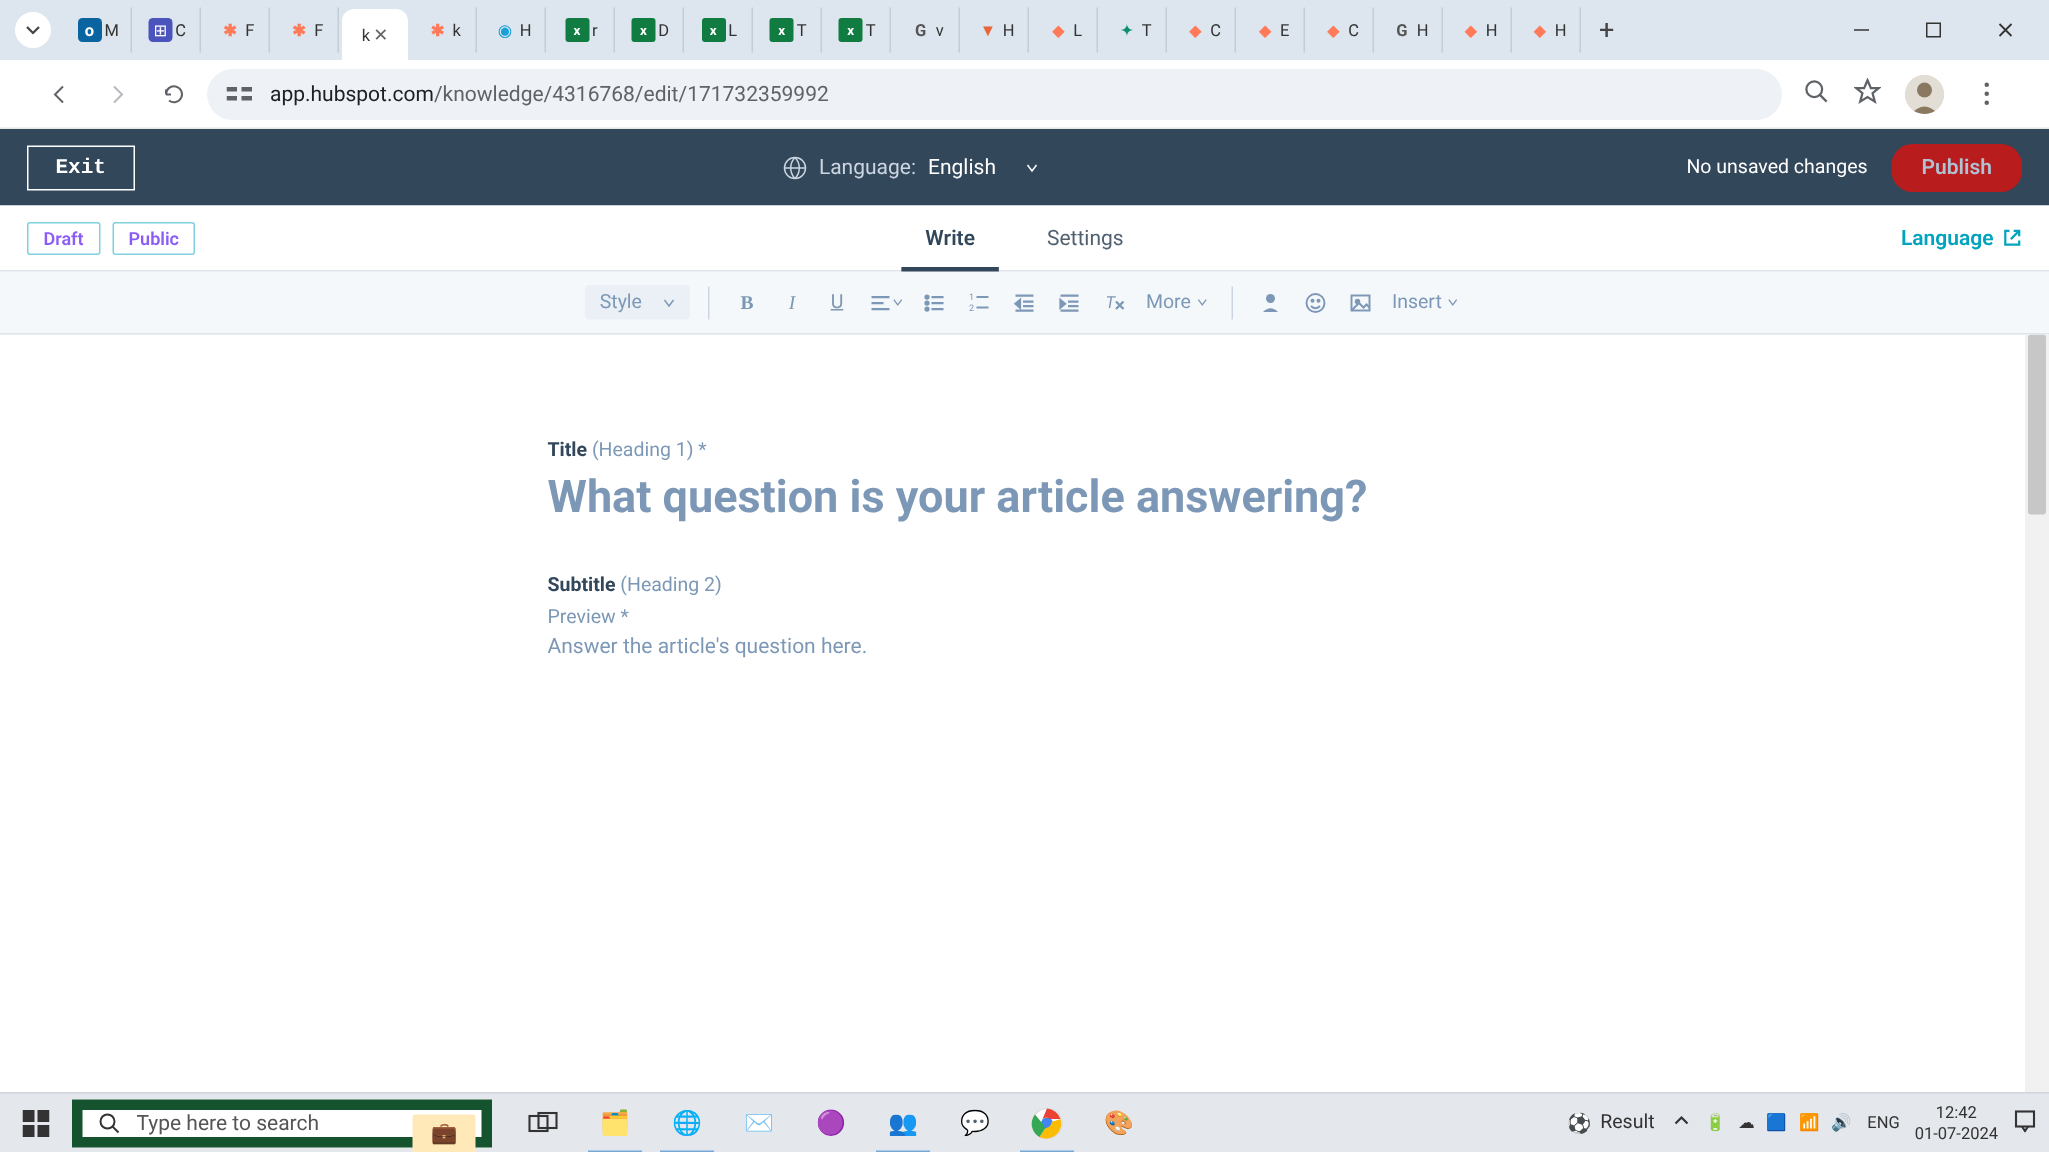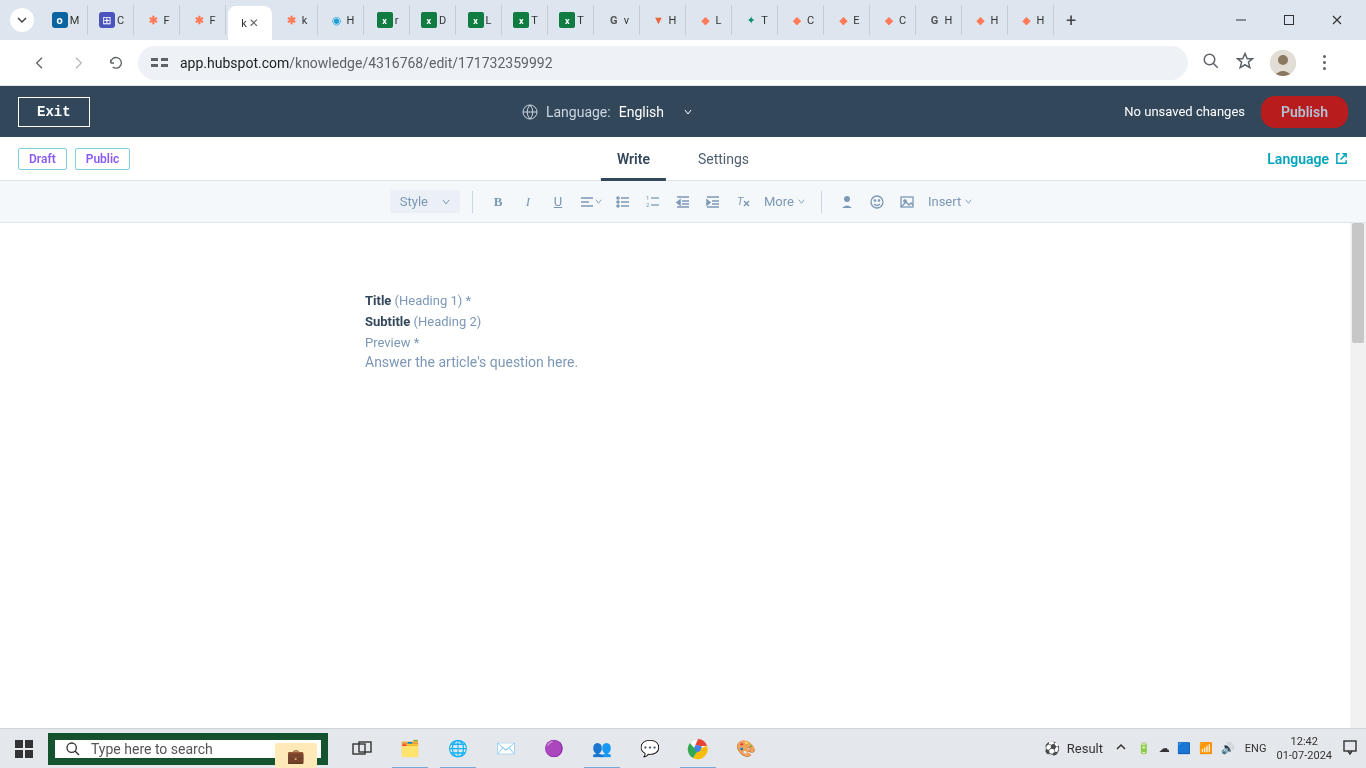--- a/index.html
+++ b/index.html
@@ -485,20 +485,21 @@
     </div>
 </div>
 
 <div class="editor-wrap">
   <div class="editor">
     <div class="field-label">
       <b>Title</b>
       <span class="hint">(Heading 1)</span>
       <span class="req">*</span>
     </div>
+    <div class="title-input">What question is your article answering?</div>
 
     <div class="field-label">
       <b>Subtitle</b>
       <span class="hint">(Heading 2)</span>
     </div>
 
     <div class="answer-label">
       <span>Preview</span>
       <span>*</span>
     </div>

